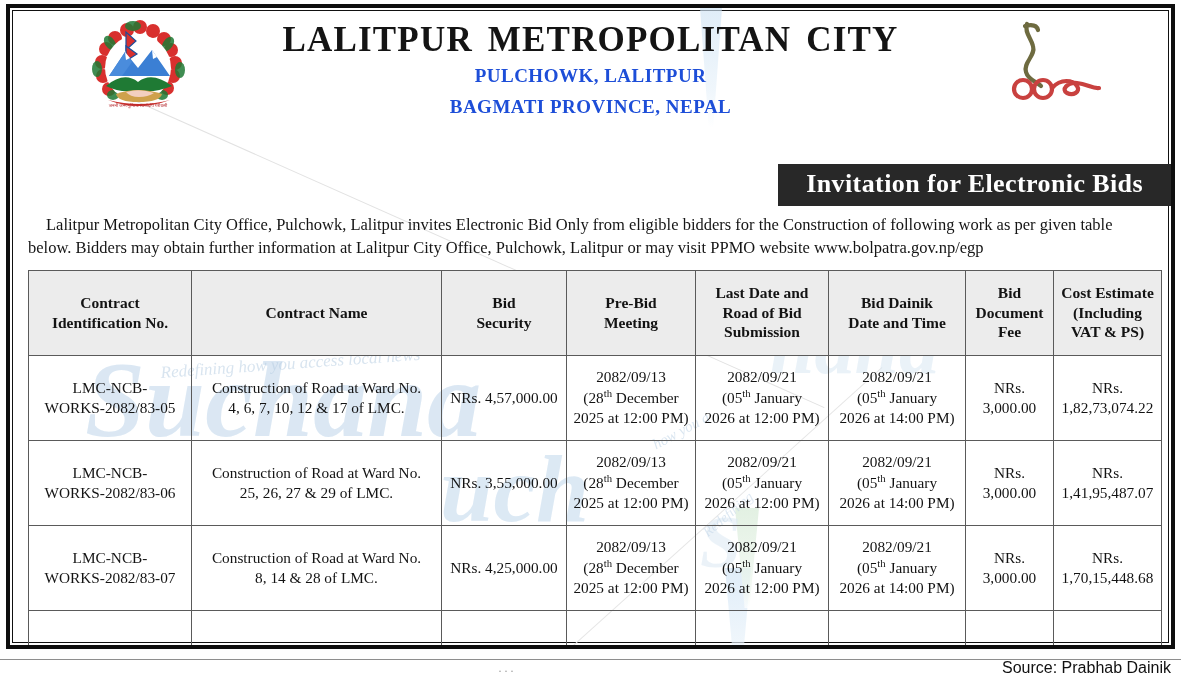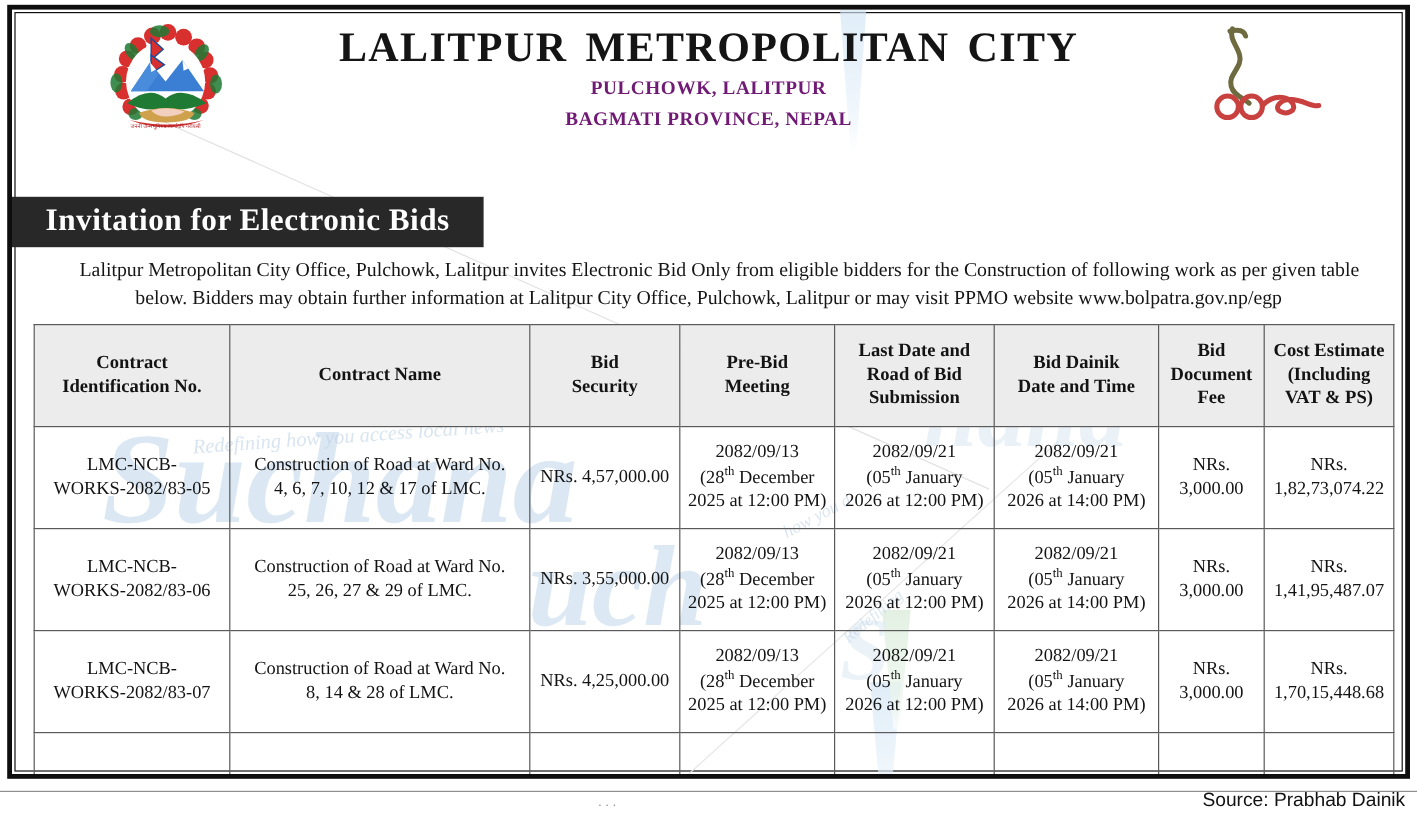--- a/index.html
+++ b/index.html
@@ -167,32 +167,32 @@
     font-family: "Liberation Serif", serif;
     font-weight: 700;
     font-size: 32px;
     letter-spacing: .6px;
     line-height: 1.18;
     color: #141414;
   }
   .t-sub {
     font-family: "Liberation Serif", serif;
     font-weight: 700;
-    font-size: 16px;
+    font-size: 19px;
     letter-spacing: .5px;
     line-height: 1.45;
-    color: #701a75;
+    color: #1d4ed8;
     margin-top: 3px;
   }
 
   
   .banner-wrap {
     position: relative;
     z-index: 2;
-    text-align: left;
+    text-align: right;
     margin-top: 6px;
   }
   .banner {
     display: inline-block;
     background: #282828;
     color: #ffffff;
     font-family: "Liberation Serif", serif;
     font-weight: 700;
     font-size: 26px;
     padding: 5px 28px 7px 28px;
@@ -212,21 +212,21 @@
 
   
   .intro {
     position: relative;
     z-index: 2;
     font-family: "Liberation Serif", serif;
     font-size: 16.5px;
     line-height: 1.38;
     color: #151515;
     margin: 8px 18px 0 18px;
-    text-align: center;
+    text-align: left;
   }
   .intro .indent { padding-left: 18px; }
 
   
   .tbl-wrap {
     position: relative;
     z-index: 2;
     margin: 10px 18px 0 18px;
   }
   table.bids {

